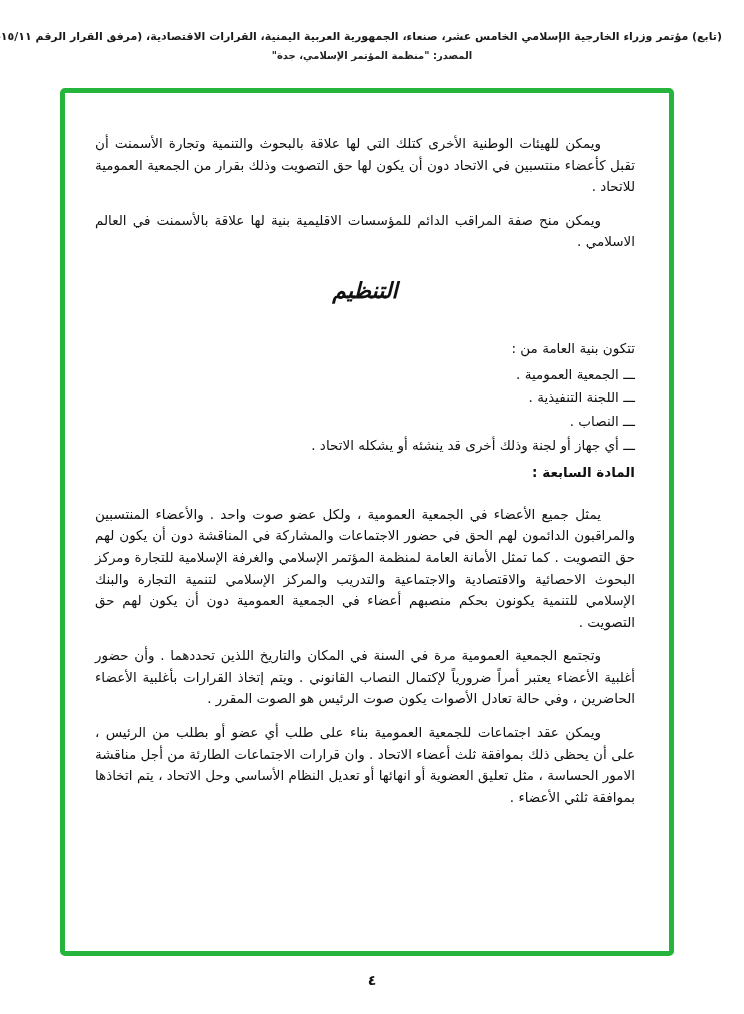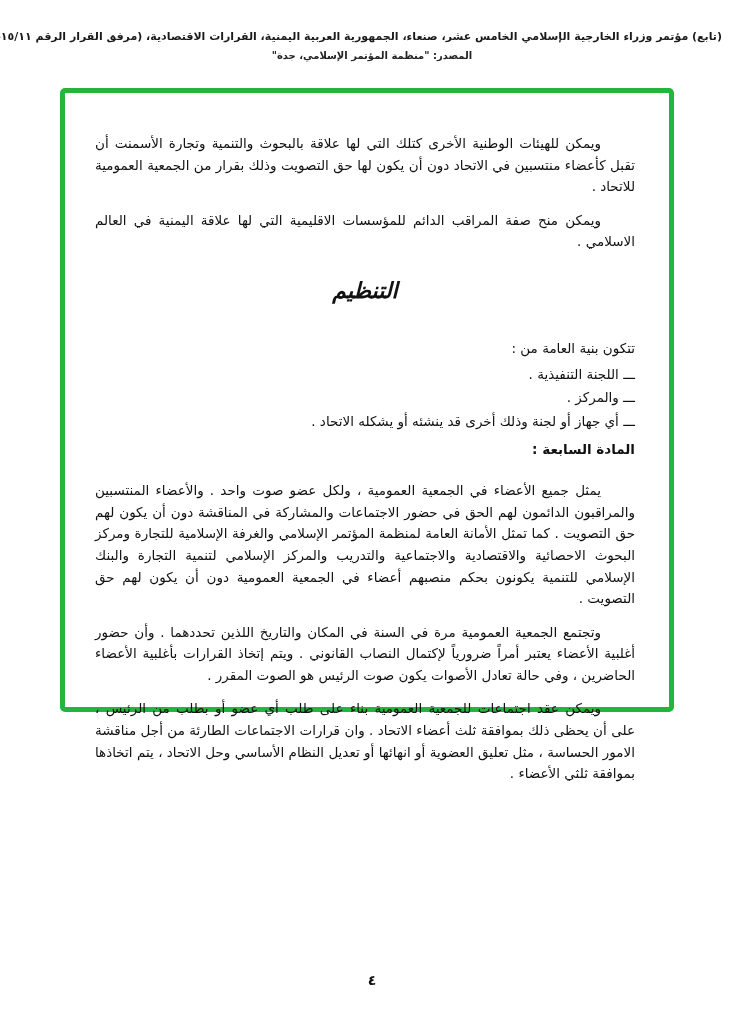--- a/index.html
+++ b/index.html
@@ -35,21 +35,21 @@
     font-size: 10px;
     font-weight: bold;
     margin-top: 7px;
     color: #222;
   }
   .scan-box {
     position: absolute;
     left: 60px;
     top: 88px;
     width: 614px;
-    height: 624px;
+    height: 868px;
     border: 5px solid #25b43c;
     border-radius: 5px;
     background: #ffffff;
   }
   .scan-content {
     position: absolute;
     inset: 0;
     padding: 40px 34px 0 30px;
     direction: rtl;
     text-align: justify;
@@ -104,29 +104,30 @@
   <div class="doc-header">
     <div class="line1">(تابع) مؤتمر وزراء الخارجية الإسلامي الخامس عشر، صنعاء، الجمهورية العربية اليمنية، القرارات الاقتصادية، (مرفق القرار الرقم ١٥/١١-أق)</div>
     <div class="line2">المصدر:  "منظمة المؤتمر الإسلامي، جدة"</div>
   </div>
 
   <div class="scan-box">
     <div class="scan-content">
 
       <p class="para">ويمكن للهيئات الوطنية الأخرى كتلك التي لها علاقة بالبحوث والتنمية وتجارة الأسمنت أن تقبل كأعضاء منتسبين في الاتحاد دون أن يكون لها حق التصويت وذلك بقرار من الجمعية العمومية للاتحاد .</p>
 
-      <p class="para last-gap">ويمكن منح صفة المراقب الدائم للمؤسسات الاقليمية التي لها علاقة اليمنية في العالم الاسلامي .</p>
+      <p class="para last-gap">ويمكن منح صفة المراقب الدائم للمؤسسات الاقليمية بنية لها علاقة بالأسمنت في العالم الاسلامي .</p>
 
       <div class="section-title">التنظيم</div>
 
 
       <div class="list-block">
         <div class="list-intro">تتكون بنية العامة من :</div>
+        <div class="list-item">ـــ الجمعية العمومية .</div>
         <div class="list-item">ـــ اللجنة التنفيذية .</div>
-        <div class="list-item">ـــ والمركز .</div>
+        <div class="list-item">ـــ النصاب .</div>
         <div class="list-item">ـــ أي جهاز أو لجنة وذلك أخرى قد ينشئه أو يشكله الاتحاد .</div>
       </div>
 
 
       <div class="article-label">المادة السابعة :</div>
 
       <p class="para">يمثل جميع الأعضاء في الجمعية العمومية ، ولكل عضو صوت واحد . والأعضاء المنتسبين والمراقبون الدائمون لهم الحق في حضور الاجتماعات والمشاركة في المناقشة دون أن يكون لهم حق التصويت . كما تمثل الأمانة العامة لمنظمة المؤتمر الإسلامي والغرفة الإسلامية للتجارة ومركز البحوث الاحصائية والاقتصادية والاجتماعية والتدريب والمركز الإسلامي لتنمية التجارة والبنك الإسلامي للتنمية يكونون بحكم منصبهم أعضاء في الجمعية العمومية دون أن يكون لهم حق التصويت .</p>
 
       <p class="para">وتجتمع الجمعية العمومية مرة في السنة في المكان والتاريخ اللذين تحددهما . وأن حضور أغلبية الأعضاء يعتبر أمراً ضرورياً لإكتمال النصاب القانوني . ويتم إتخاذ القرارات بأغلبية الأعضاء الحاضرين ، وفي حالة تعادل الأصوات يكون صوت الرئيس هو الصوت المقرر .</p>
 

